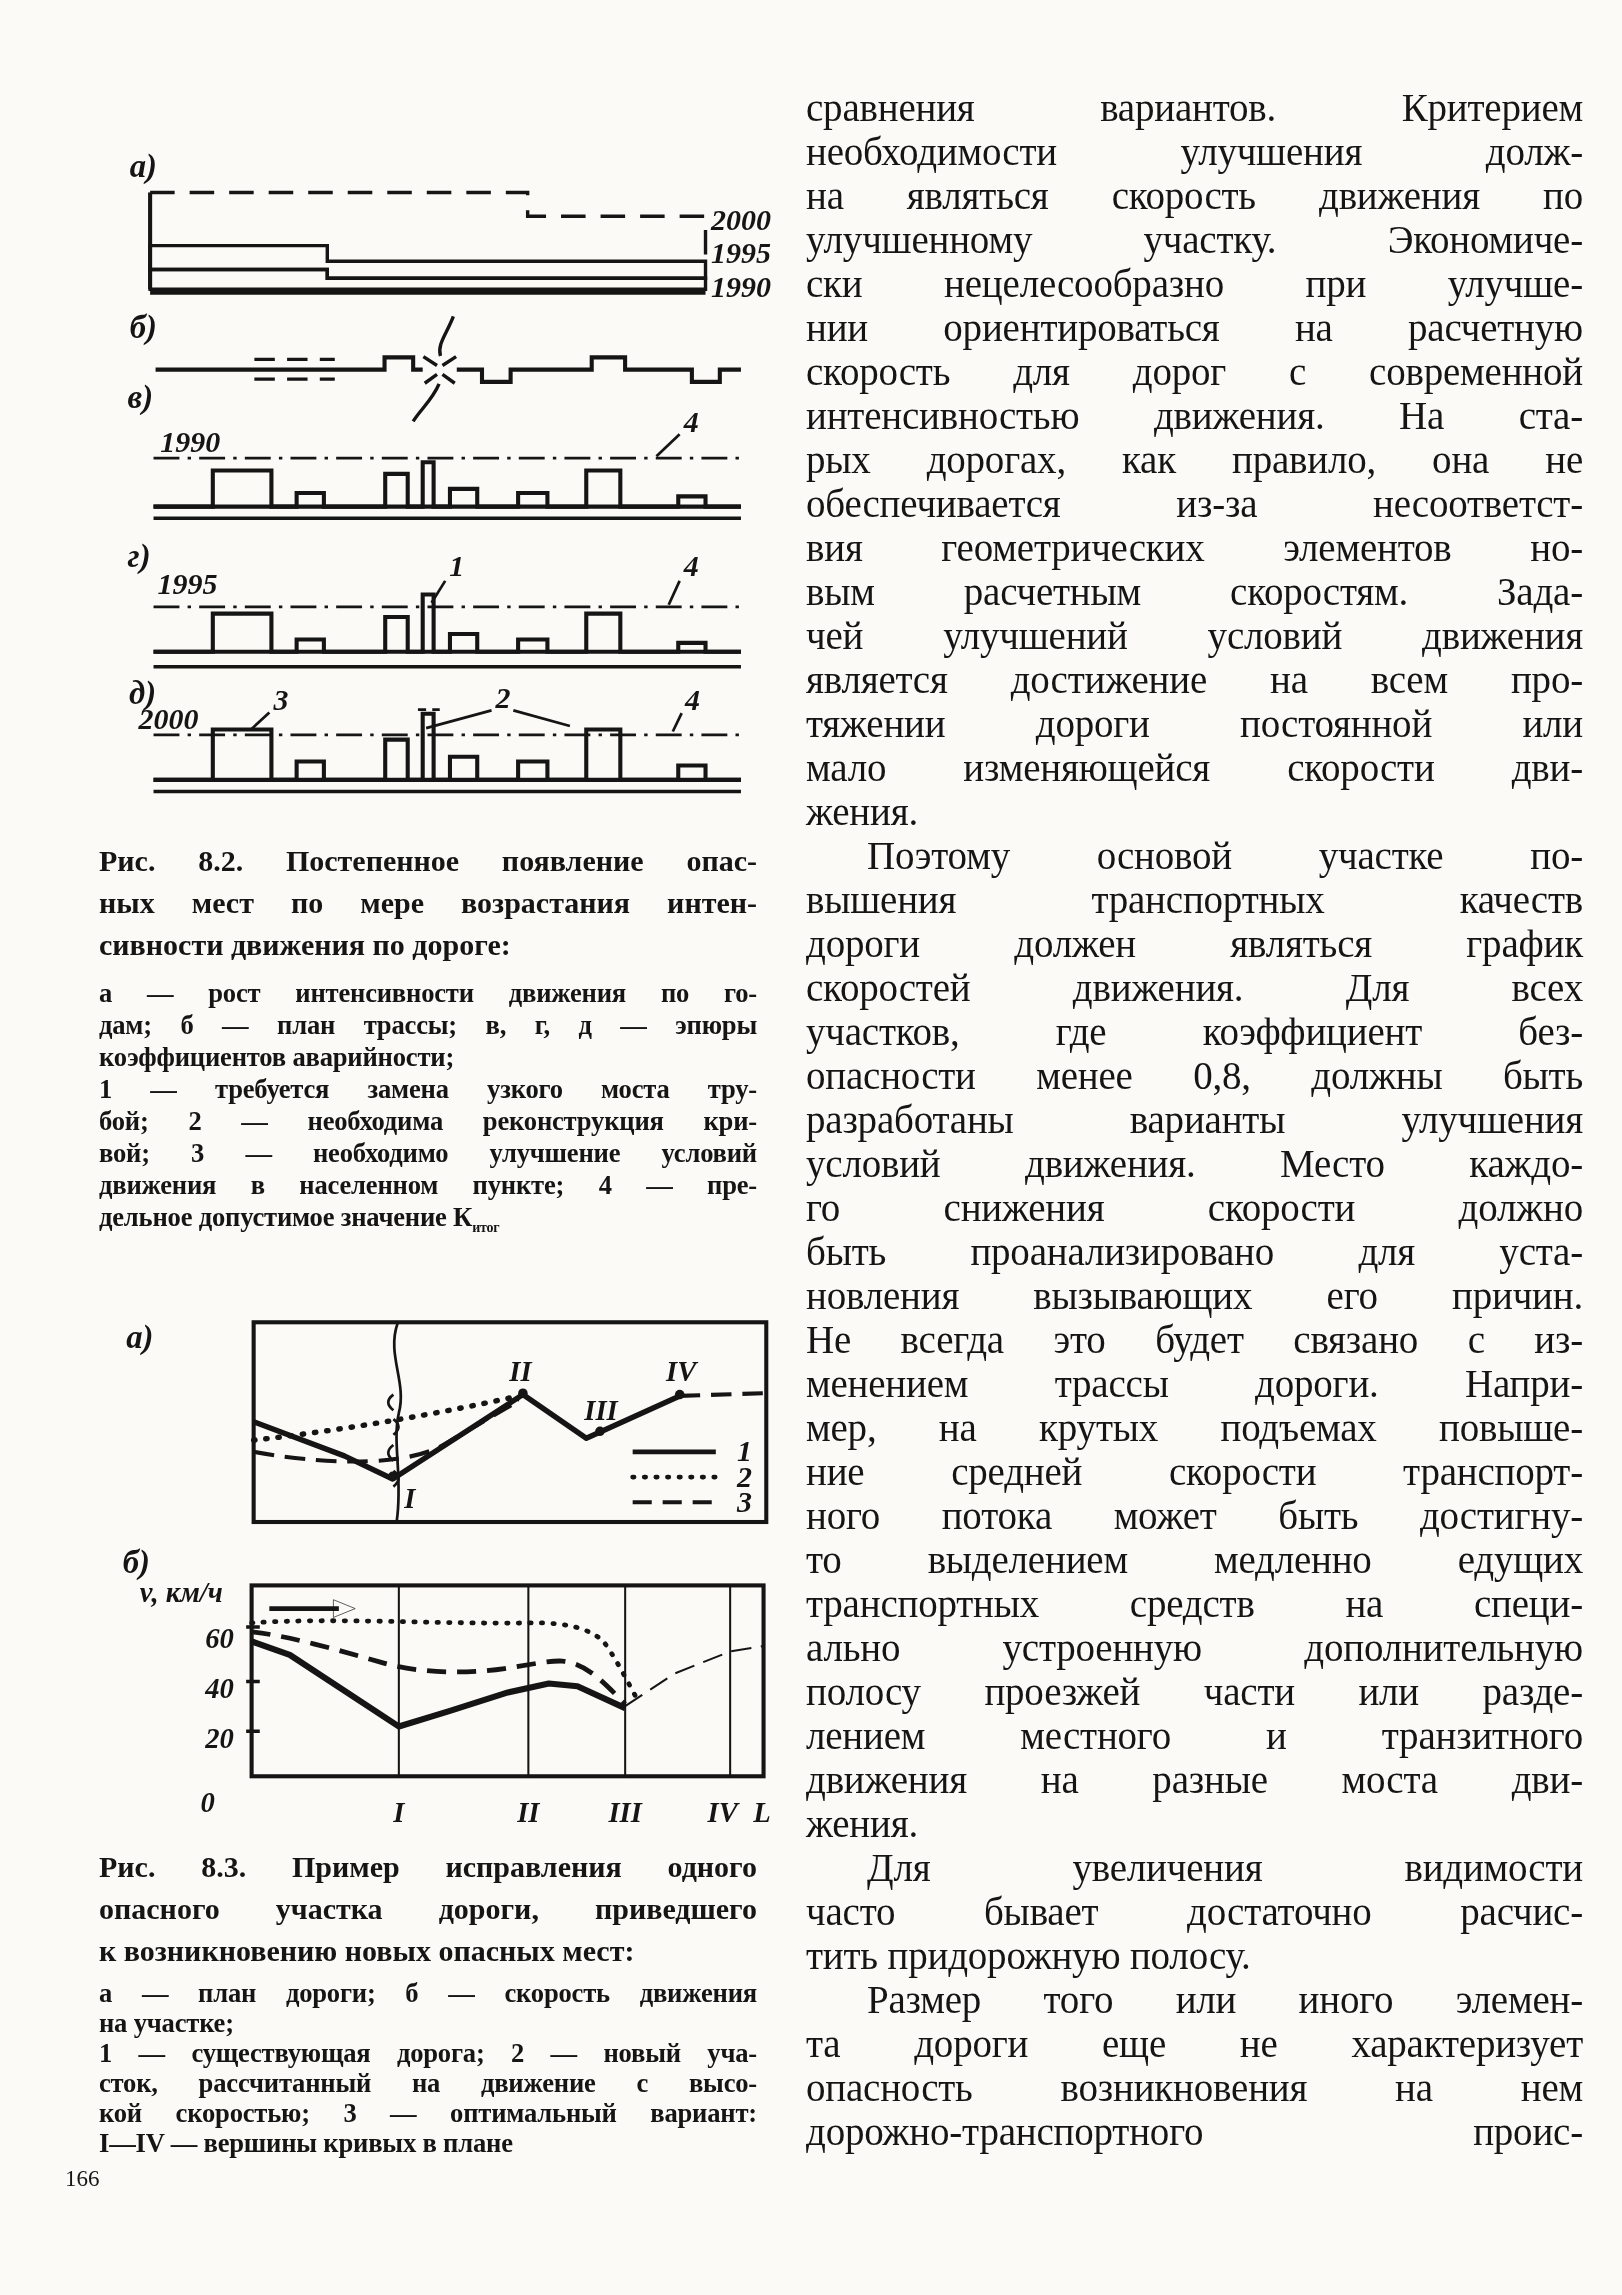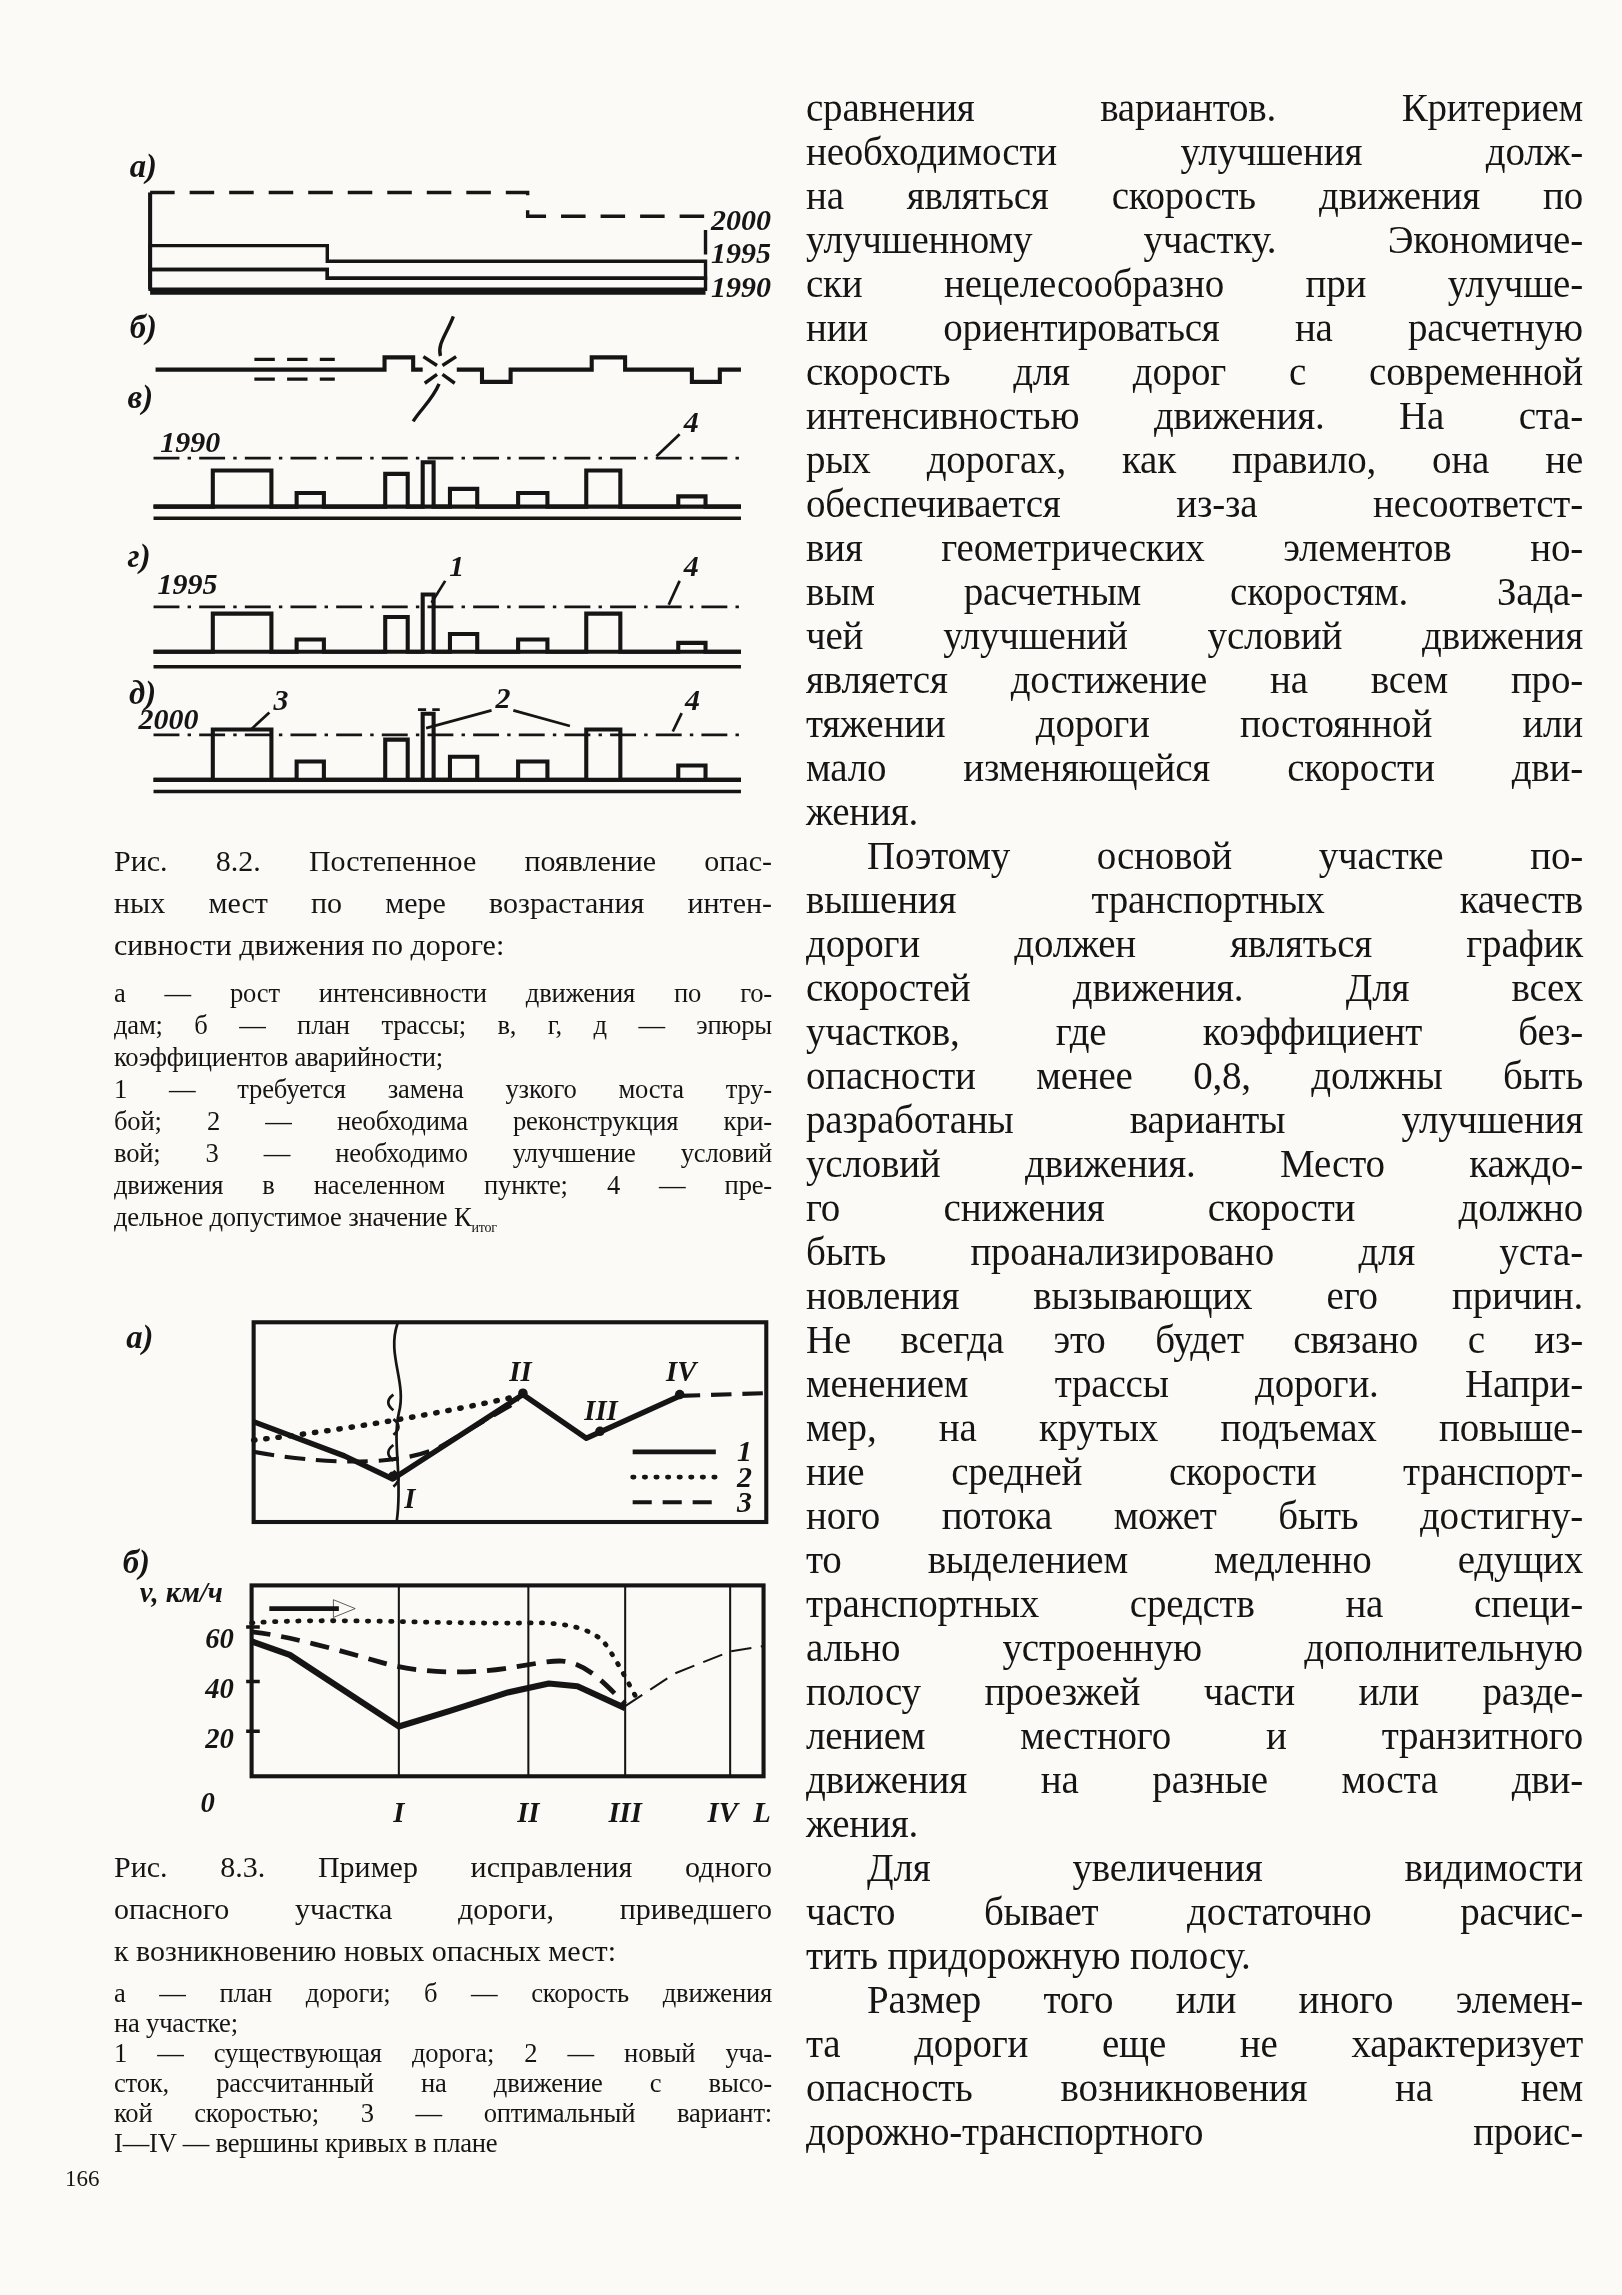--- a/index.html
+++ b/index.html
@@ -12,21 +12,21 @@
   .page{position:absolute;inset:0;}
   
   .rightcol{
     position:absolute;left:806px;top:86px;width:777px;
     font-size:39px;line-height:44px;letter-spacing:-0.2px;
   }
   .bl{text-align:justify;text-align-last:justify;}
   .bl.end{text-align-last:left;}
   .bl.ind{text-indent:61px;}
   
-  .cap{position:absolute;left:114px;width:658px;}
+  .cap{position:absolute;left:99px;width:658px;font-weight:bold;}
   .cap-82{top:840px;}
   .cap-83{top:1846px;}
   .cap-title{font-size:30px;line-height:42px;}
   .cap-legend{font-size:26.6px;line-height:32px;margin-top:11px;letter-spacing:-0.2px;}
   .cap-83 .cap-legend{line-height:30px;margin-top:6px;}
   .cap-legend sub{font-size:14px;}
   
   .pagenum{position:absolute;left:65px;top:2166px;font-size:23px;}
   
   .fig{position:absolute;left:58px;}

